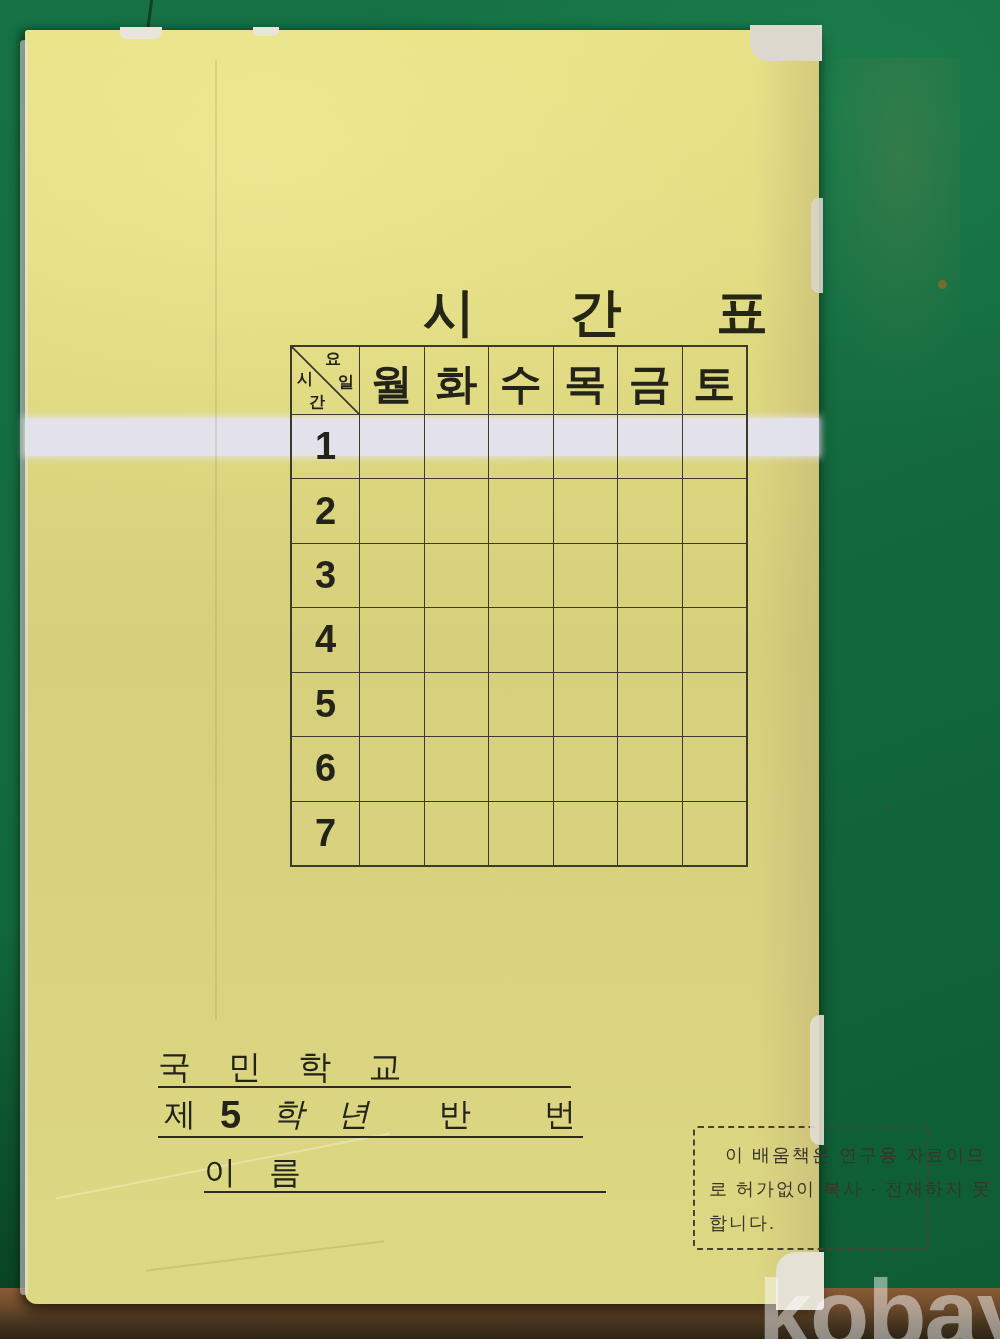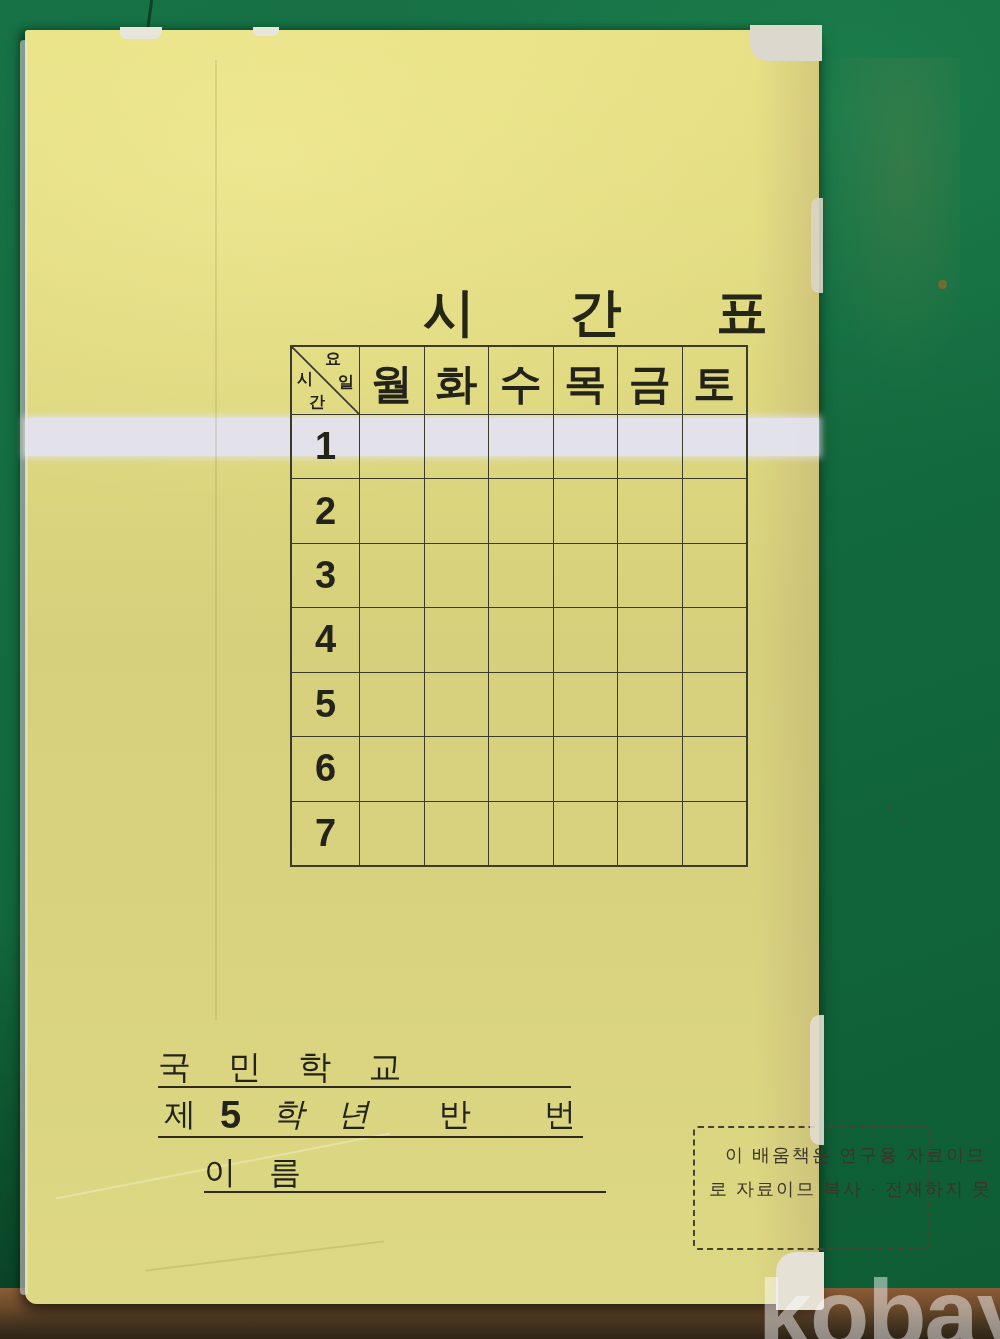--- a/index.html
+++ b/index.html
@@ -222,17 +222,18 @@
     <span class="s-grade">5</span>
     <span class="s-hak">학 년</span>
     <span class="s-ban">반</span>
     <span class="s-beon">번</span>
   </div>
 
   <div class="fline fline3"><span>이 름</span></div>
 
   <div class="notice">
     <div class="ln1">이 배움책은 연구용 자료이므</div>
-    <div>로 자료이므 복사 · 전재하지 못</div>
+    <div>로 허가없이 복사 · 전재하지 못</div>
+    <div>합니다.</div>
   </div>
 </div>
 
 <div class="watermark">kobay</div>
 
 </body></html>

